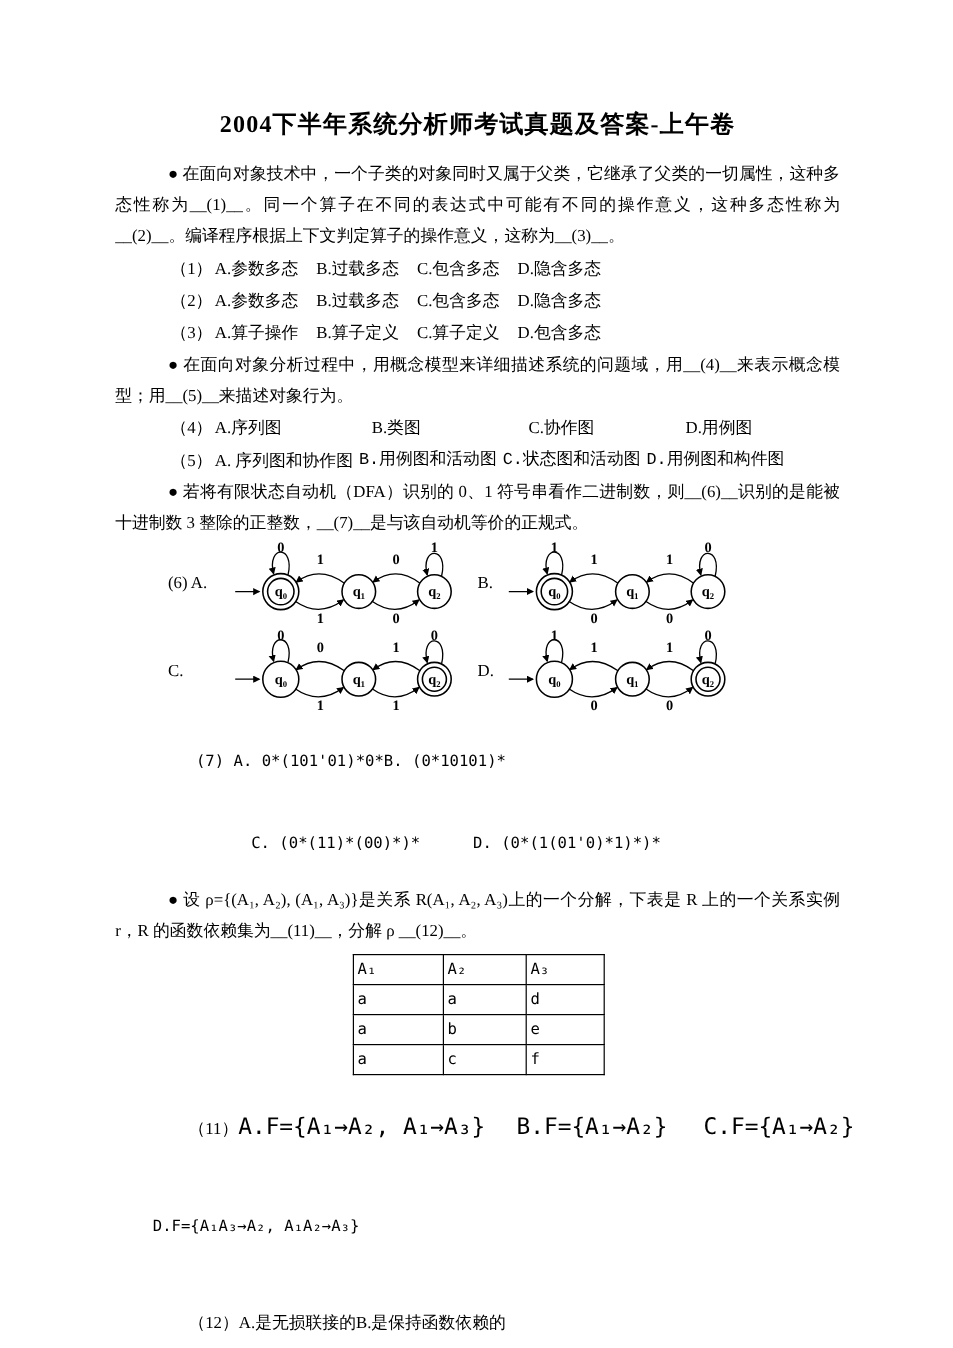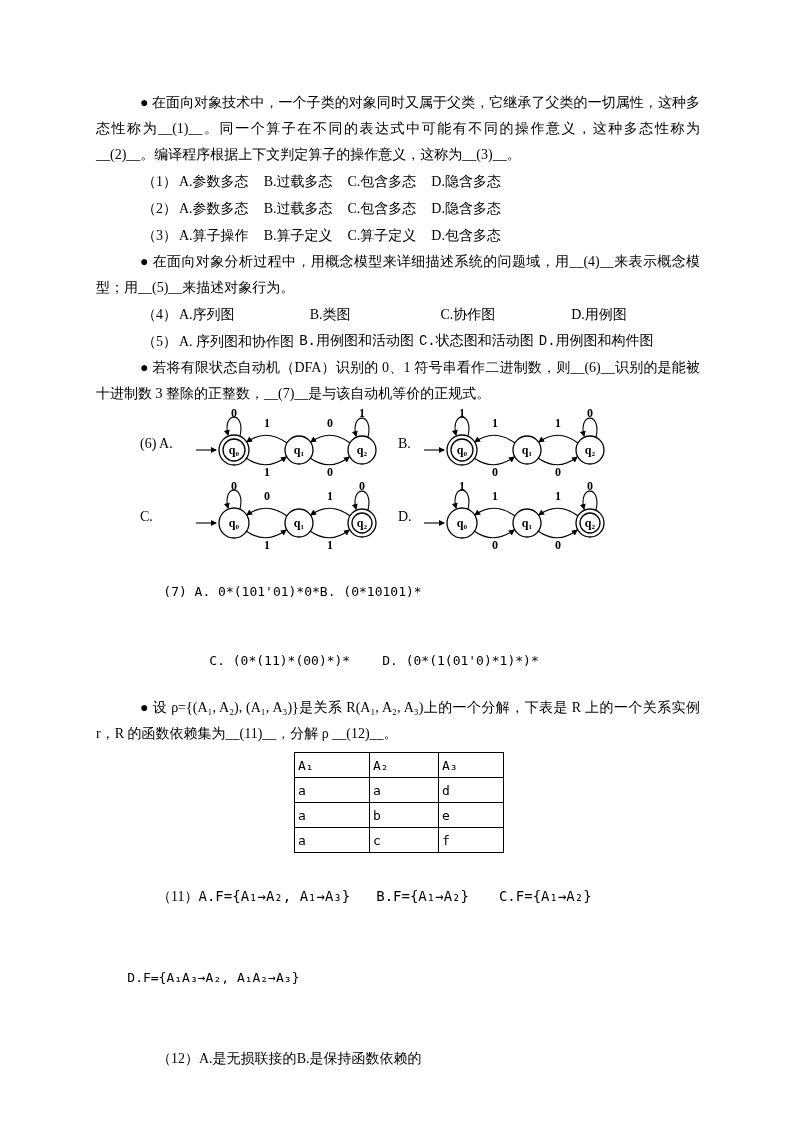--- a/index.html
+++ b/index.html
@@ -26,38 +26,39 @@
   .dfa-svg { display:block; }
   .st { fill:#fff; stroke:#000; stroke-width:1.3; }
   .edge { fill:none; stroke:#000; stroke-width:1.1; }
   .el { font-size:12px; font-weight:bold; text-anchor:middle; }
   .sl { font-size:12px; font-weight:bold; text-anchor:middle; }
   
   .q7row { line-height:23px; font-size:13px; white-space:pre; }
   .q7row1 { padding-left:36px; margin-top:4px; }
   .q7row1 .b { }
   .q7row2 { padding-left:82px; }
-  .q7row2 .d { margin-left:32px; }
+  .q7row2 .d { margin-left:44px; }
   
   .rel-table { border-collapse:collapse; margin:5px 0 3px 198px; }
   .rel-table td { border:1px solid #000; height:24px; font-size:13px; padding:0 3px; vertical-align:middle; }
   .rel-table .c1 { width:68px; } .rel-table .c2 { width:62px; } .rel-table .c3 { width:58px; }
   
   .q11row { line-height:27px; padding-left:47px; white-space:pre; }
-  .q11row .f { font-size:14px; }
+  .q11row .f { font-size:19px; }
   .q11row .i1 { margin-left:26px; } .q11row .i2 { margin-left:30px; }
   .q11of { line-height:27px; font-size:13px; white-space:pre; }
   .q12r1 { line-height:27px; padding-left:47px; white-space:pre; }
   .q12r1 .b { }
 </style>
 </head>
 <body>
 
 <div class="page">
 
+  <h1 class="title">2004下半年系统分析师考试真题及答案-上午卷</h1>
 
   <p class="para">● 在面向对象技术中，一个子类的对象同时又属于父类，它继承了父类的一切属性，这种多态性称为__(1)__。同一个算子在不同的表达式中可能有不同的操作意义，这种多态性称为__(2)__。编译程序根据上下文判定算子的操作意义，这称为__(3)__。</p>
 
   <div class="opt-row gap-std">
     <span class="lbl">（1）</span>
     <span class="it">A.参数多态</span>
     <span class="it">B.过载多态</span>
     <span class="it">C.包含多态</span>
     <span class="it">D.隐含多态</span>
   </div>

